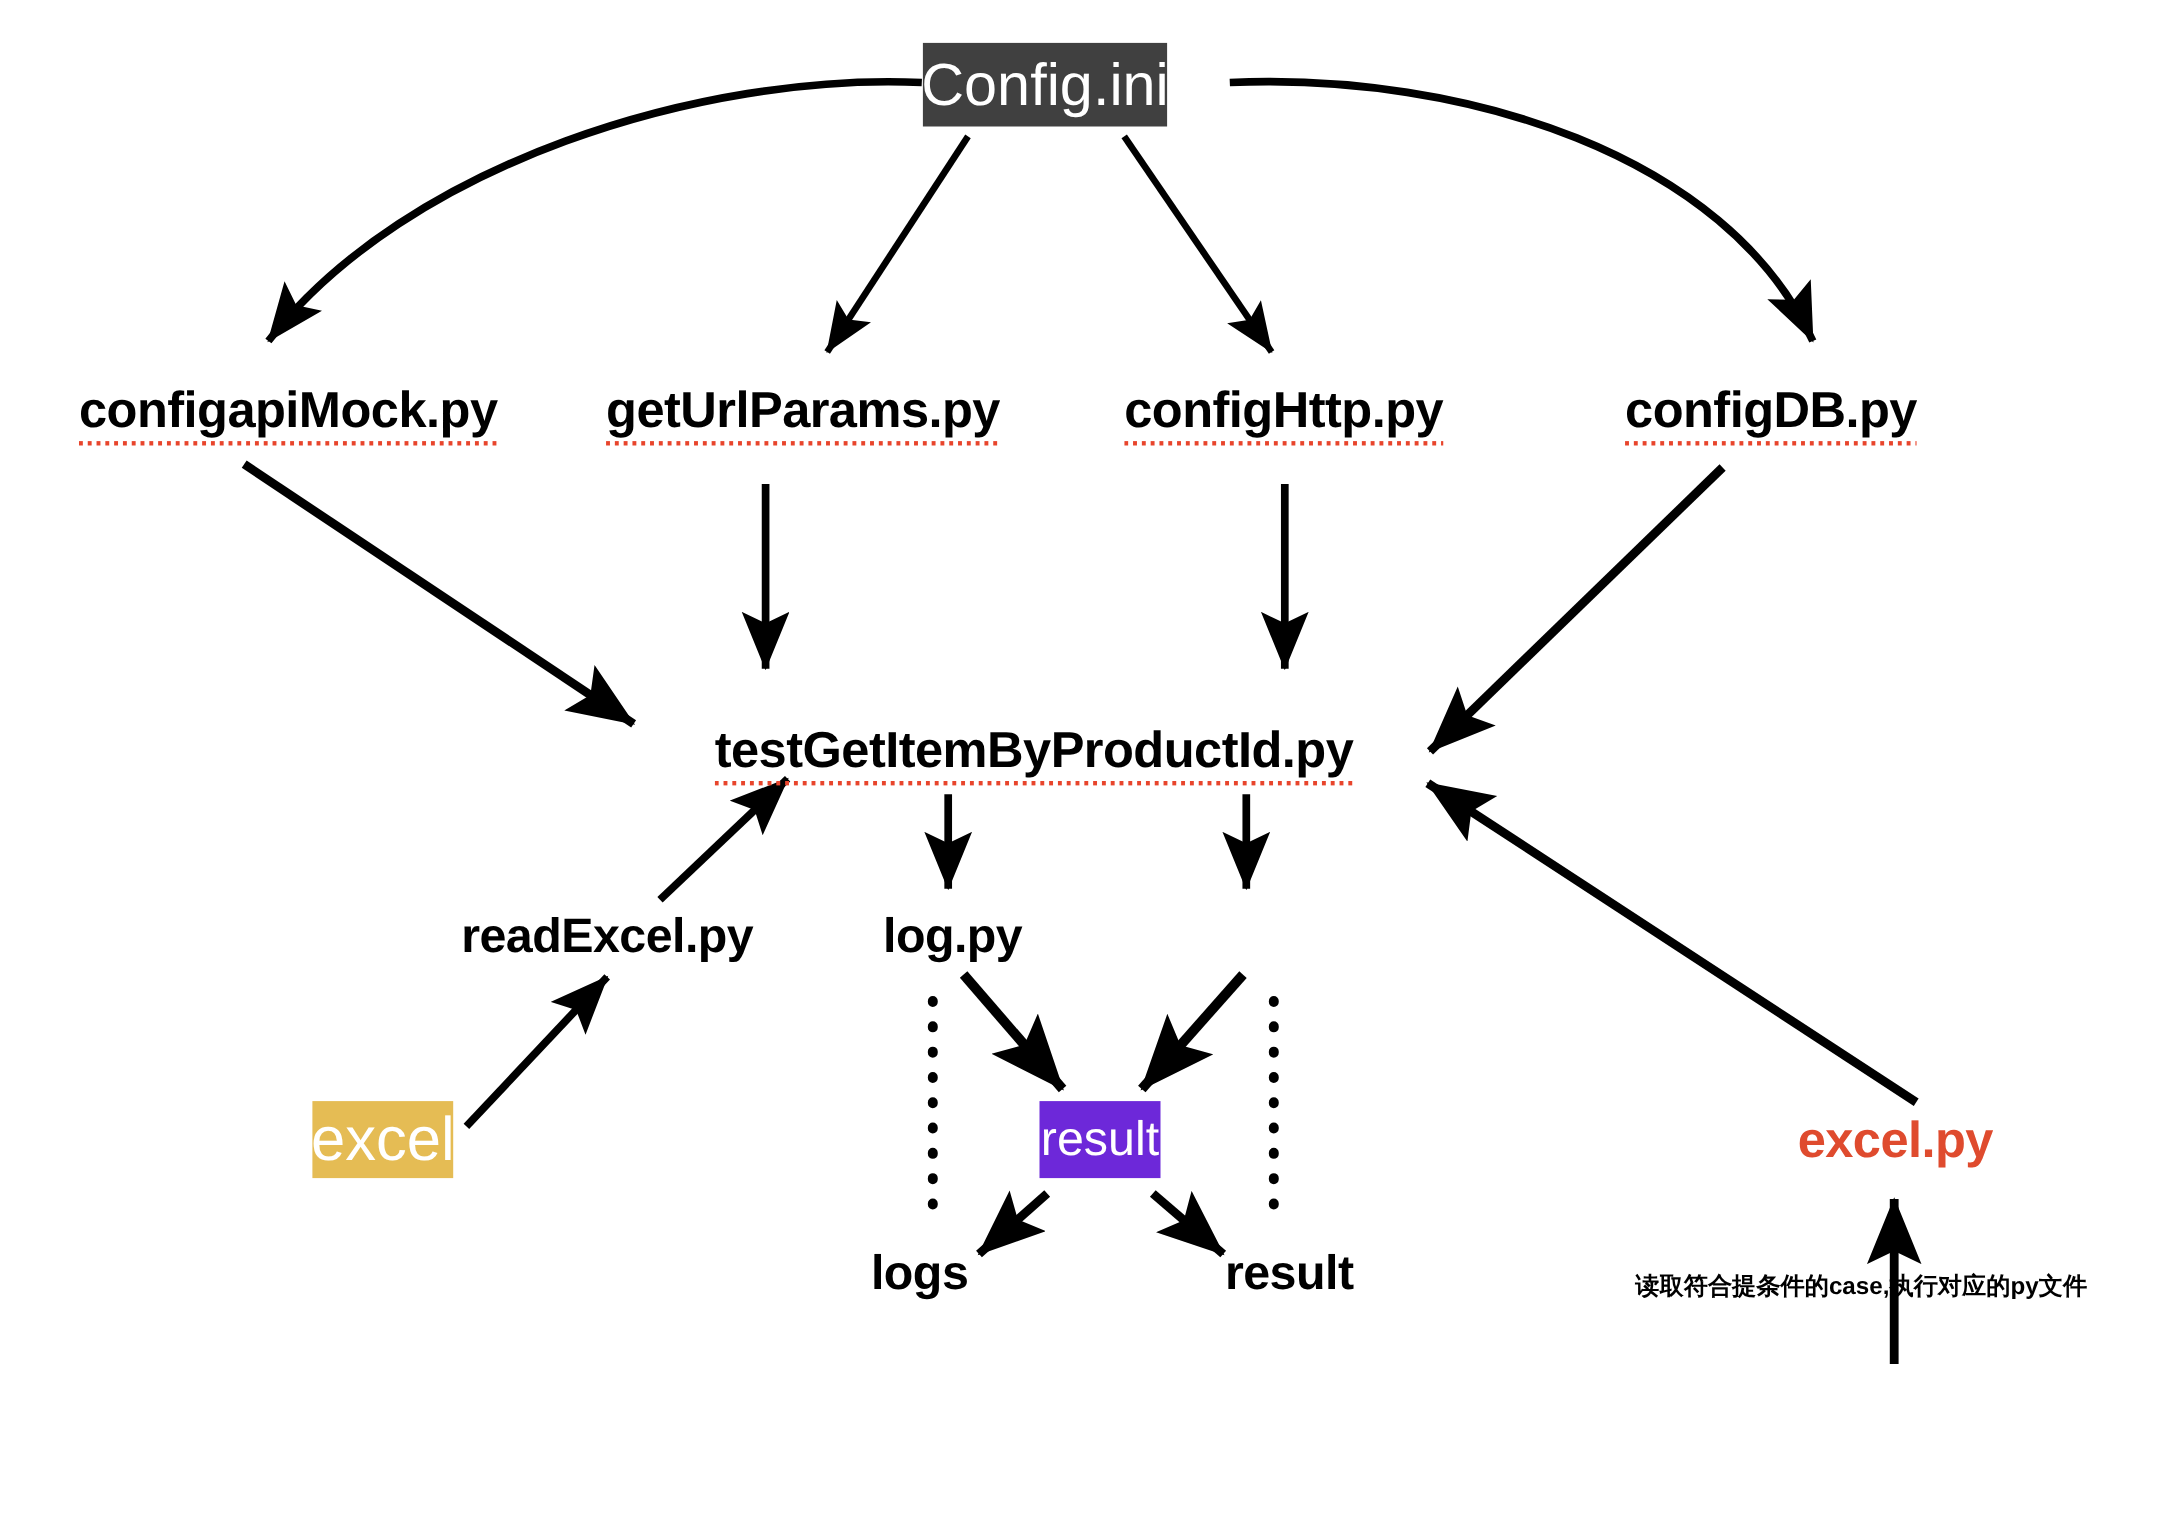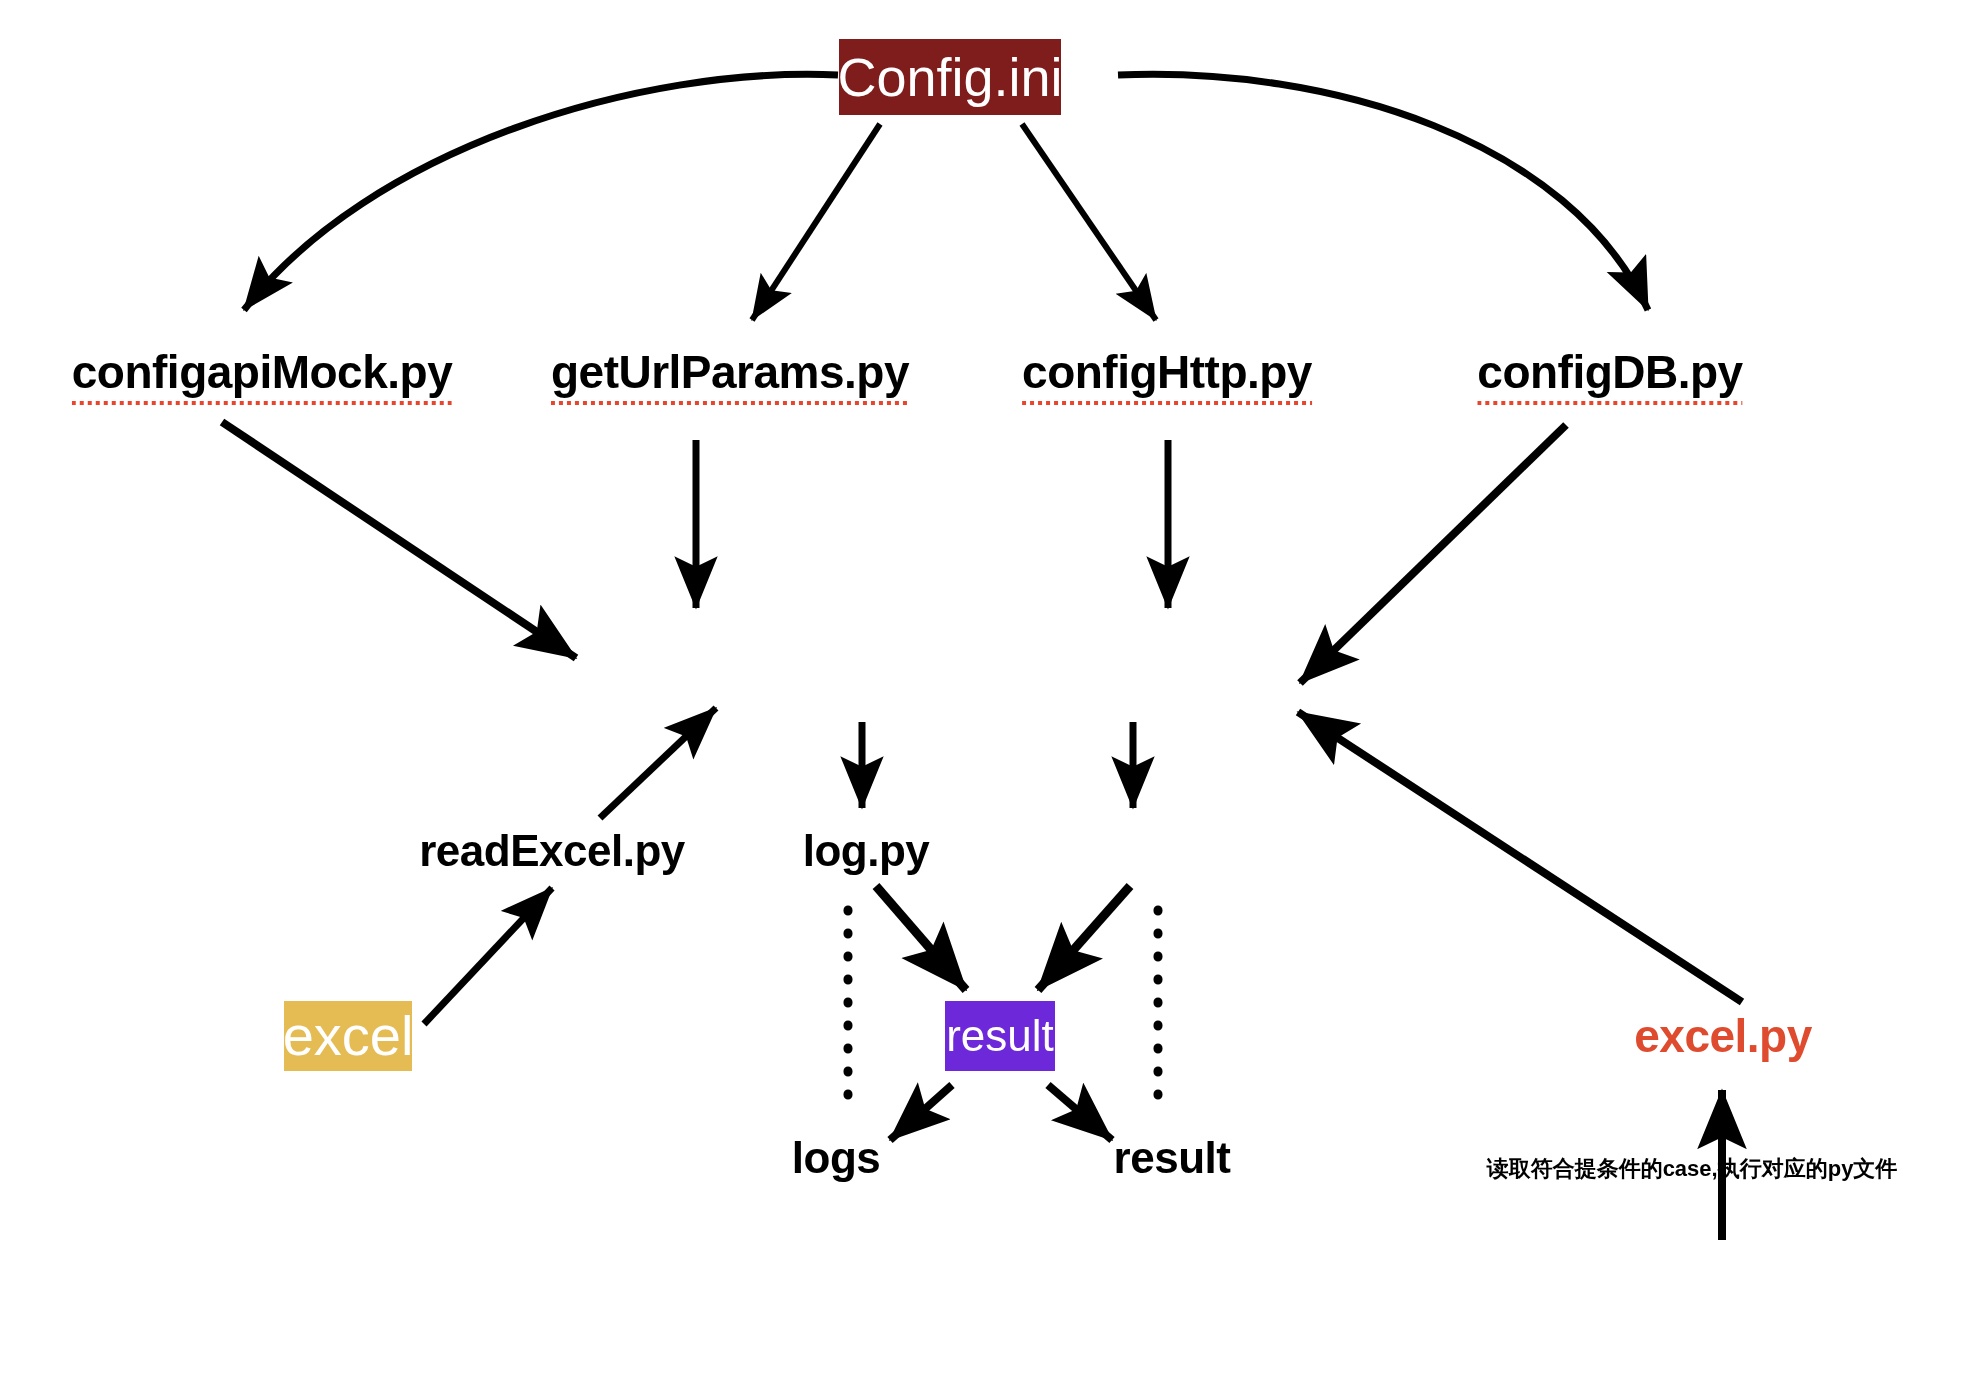--- a/index.html
+++ b/index.html
@@ -109,40 +109,43 @@
 
     <path d="M 848 910 L 848 1100" fill="none" stroke="#000000" stroke-width="9" stroke-linecap="round" stroke-dasharray="1 22"></path>
 
     <path d="M 1158 910 L 1158 1100" fill="none" stroke="#000000" stroke-width="9" stroke-linecap="round" stroke-dasharray="1 22"></path>
 
     <path d="M 1742 1002 L 1298 712" fill="none" stroke="#000000" stroke-width="8" marker-end="url(#arrowhead)"></path>
 
     <path d="M 1722 1240 L 1722 1090" fill="none" stroke="#000000" stroke-width="8" marker-end="url(#arrowhead)"></path>
   </svg>
 
-  <div class="boxnode" style="left:950px; top:77px; width:222px; height:76px; background:#7f1d1d; font-size:54px;">
+  <div class="boxnode" style="left:950px; top:77px; width:222px; height:76px; background:#404040; font-size:54px;">
     <span>Config.ini</span>
   </div>
 
   <div class="node label" style="left:262px; top:372px; font-size:46px;">
     <span class="spell">configapiMock.py</span>
   </div>
 
   <div class="node label" style="left:730px; top:372px; font-size:46px;">
     <span class="spell">getUrlParams.py</span>
   </div>
 
   <div class="node label" style="left:1167px; top:372px; font-size:46px;">
     <span class="spell">configHttp.py</span>
   </div>
 
   <div class="node label" style="left:1610px; top:372px; font-size:46px;">
     <span class="spell">configDB.py</span>
   </div>
 
+  <div class="node label" style="left:940px; top:681px; font-size:46px;">
+    <span class="spell">testGetItemByProductId.py</span>
+  </div>
 
   <div class="node label" style="left:552px; top:851px; font-size:44px;">
     <span>readExcel.py</span>
   </div>
 
   <div class="node label" style="left:866px; top:851px; font-size:44px;">
     <span>log.py</span>
   </div>
 
 

